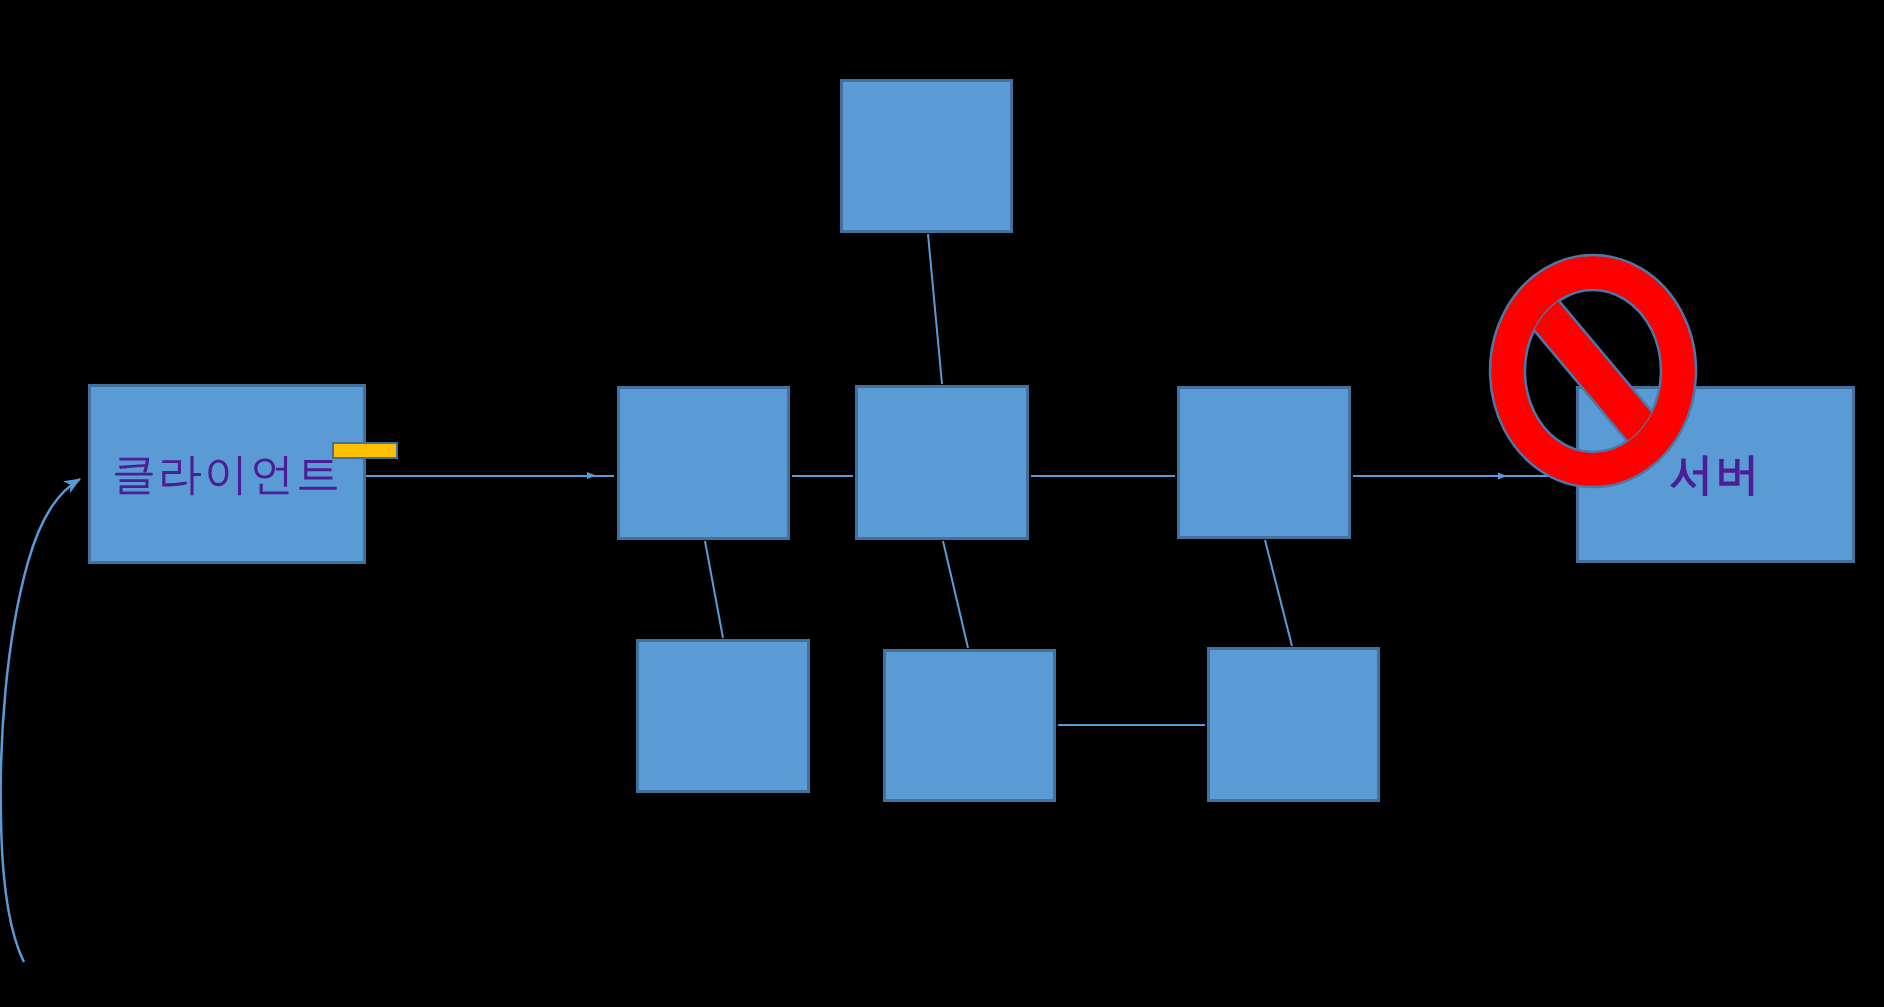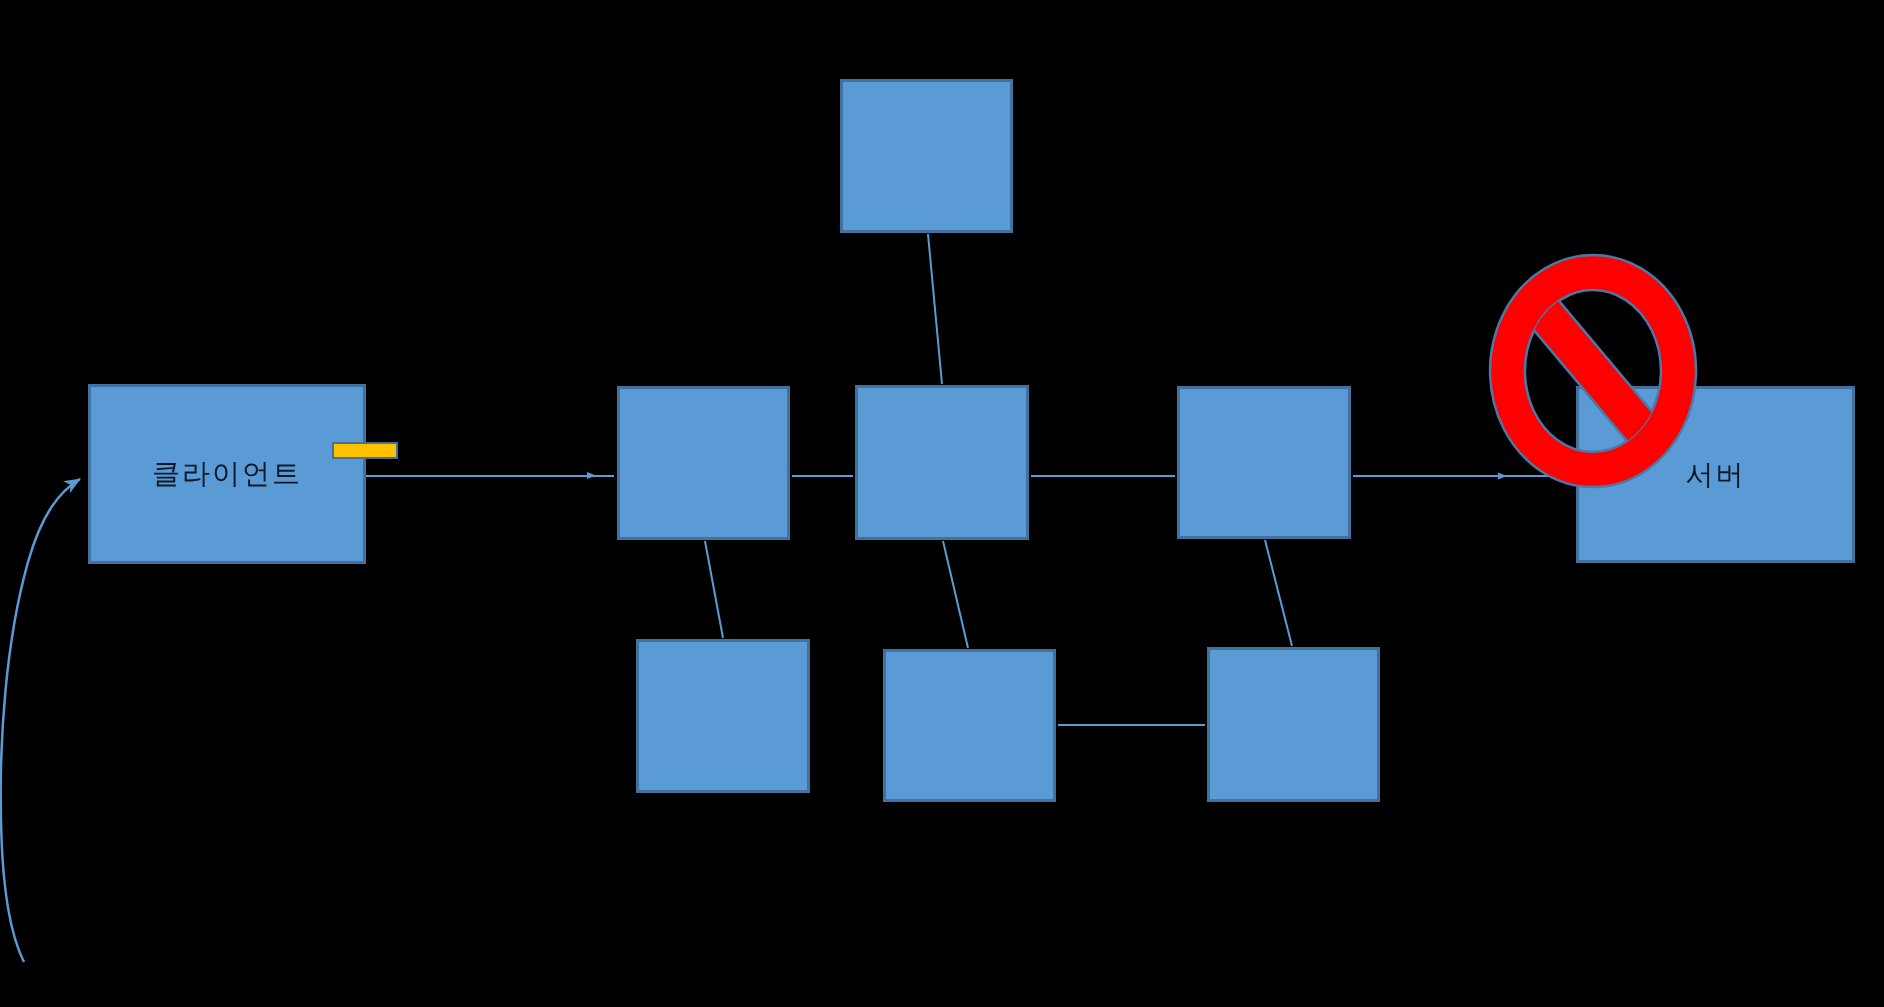--- a/index.html
+++ b/index.html
@@ -19,29 +19,29 @@
     position: absolute;
     background: #5B9BD5;
     border: 3px solid #41719C;
     box-sizing: border-box;
     display: flex;
     align-items: center;
     justify-content: center;
     z-index: 1;
   }
   .node .label {
-    color: #0f172a;
-    font-size: 28px;
+    color: #4c1d95;
+    font-size: 44px;
     letter-spacing: 2px;
     white-space: nowrap;
     user-select: none;
   }
   
   #node-client { left: 88px;  top: 384px; width: 278px; height: 180px; }
-  #node-server { left: 1576px; top: 386px; width: 279px; height: 177px; }
+  #node-server { left: 1576px; top: 386px; width: 279px; height: 177px; font-weight: bold; }
   
   #node-top      { left: 840px;  top: 79px;  width: 173px; height: 154px; }
   #node-middle-1 { left: 617px;  top: 386px; width: 173px; height: 154px; }
   #node-middle-2 { left: 855px;  top: 385px; width: 174px; height: 155px; }
   #node-middle-3 { left: 1177px; top: 386px; width: 174px; height: 153px; }
   #node-bottom-1 { left: 636px;  top: 639px; width: 174px; height: 154px; }
   #node-bottom-2 { left: 883px;  top: 649px; width: 173px; height: 153px; }
   #node-bottom-3 { left: 1207px; top: 647px; width: 173px; height: 155px; }
 
   #highlight-marker {

